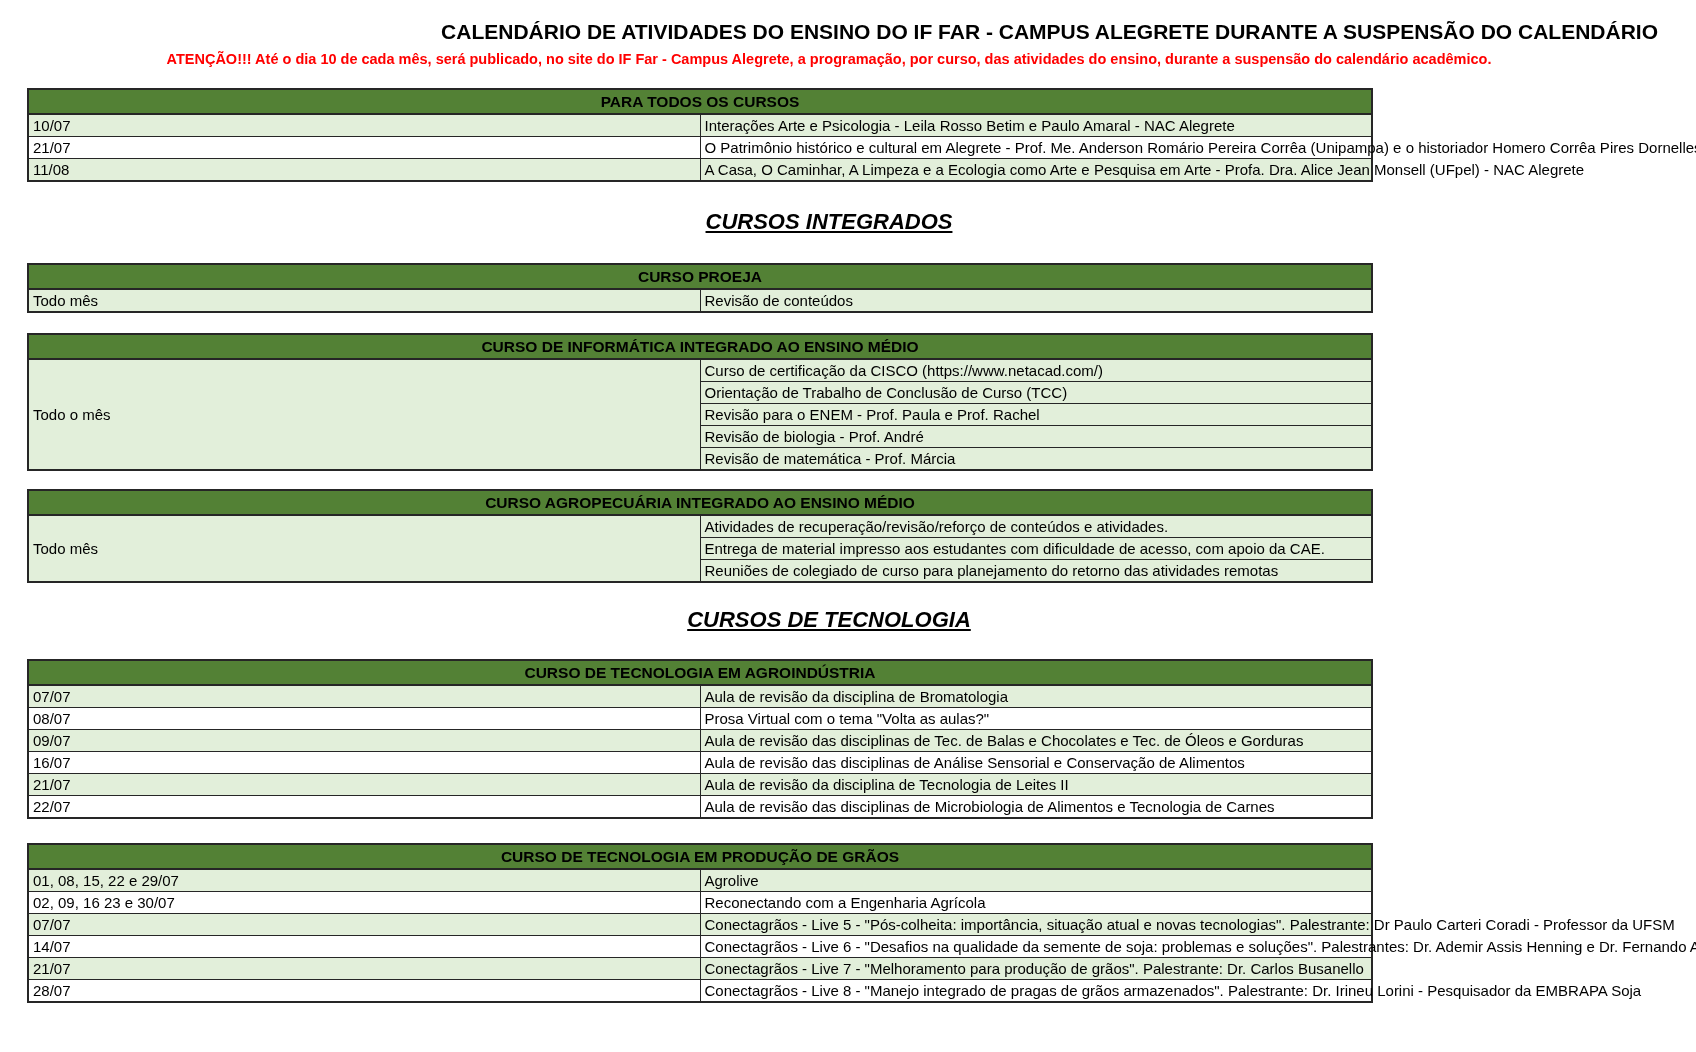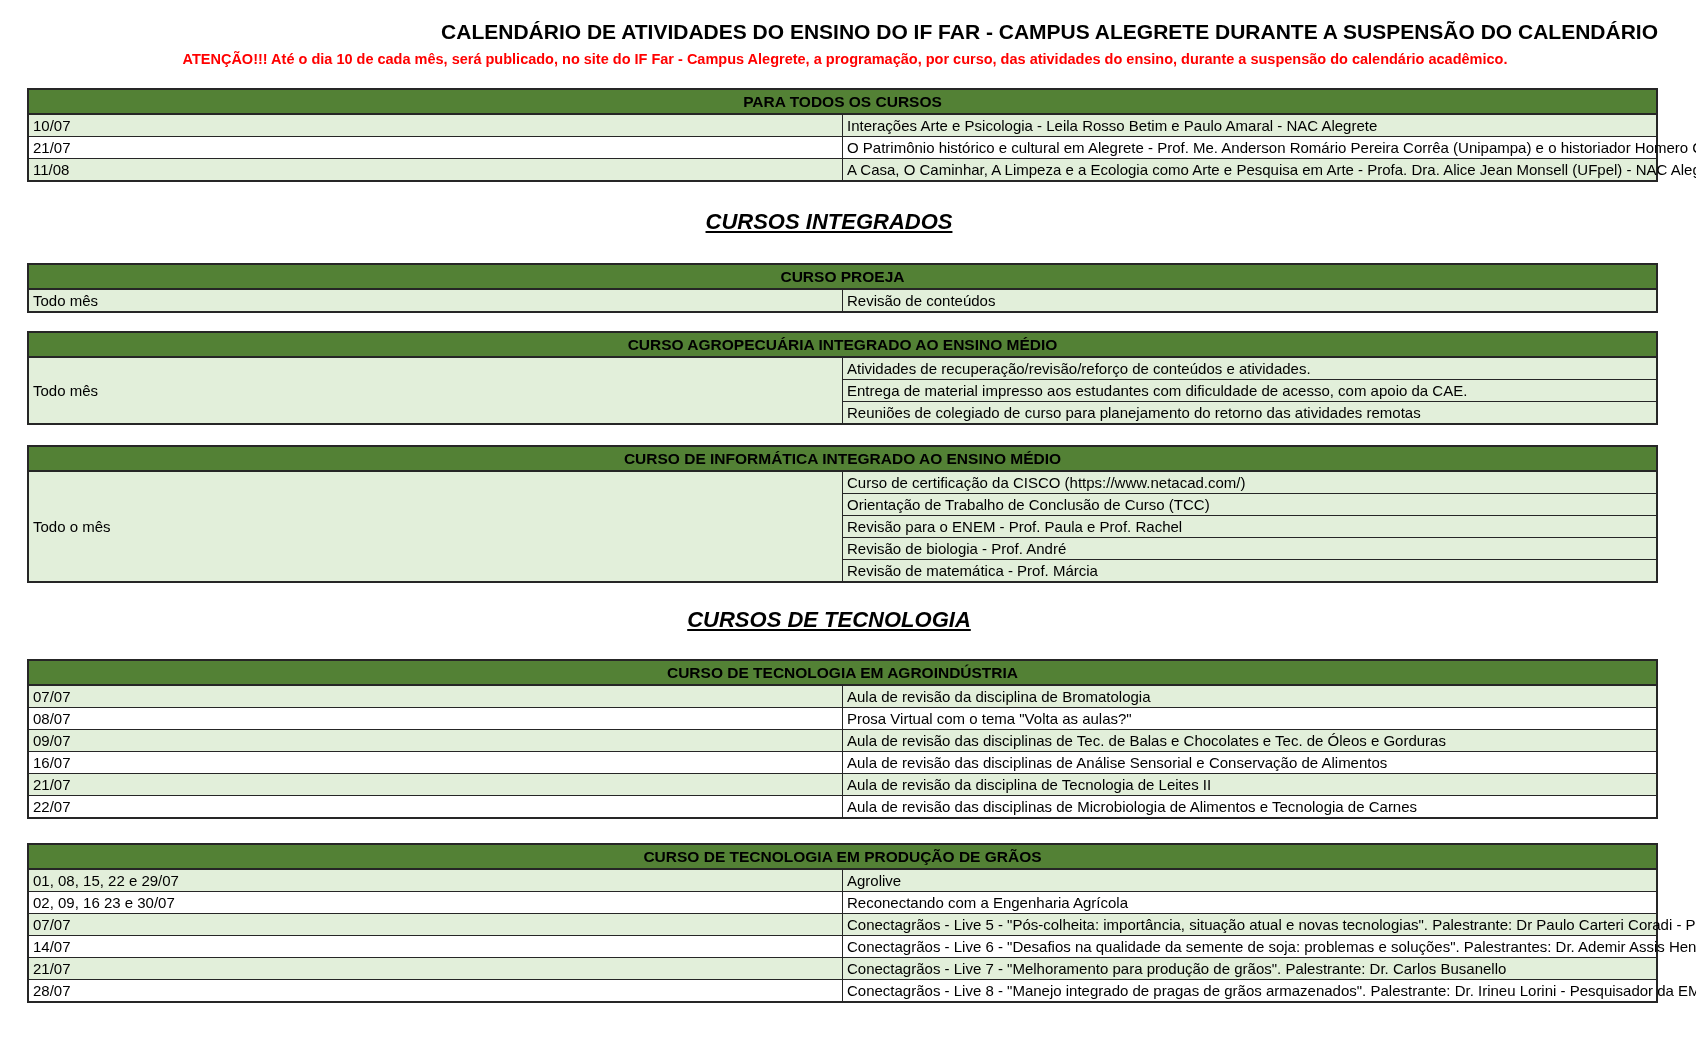--- a/index.html
+++ b/index.html
@@ -21,38 +21,37 @@
     width: 1658px;
   }
   .warning {
     margin-top: 7px;
     text-align: center;
     font-size: 14.5px;
     font-weight: bold;
     color: var(--warning-red, #FF0000);
     line-height: 17px;
     width: 1658px;
-    margin-left: 16px;
   }
   .section-heading {
     text-align: center;
     font-size: 22px;
     font-weight: bold;
     font-style: italic;
     text-decoration: underline;
     width: 1658px;
     line-height: 26px;
   }
   .heading-integrados { margin-top: 27px; }
   .heading-tecnologia { margin-top: 24px; }
 
   table.cal-table {
     border-collapse: collapse;
     table-layout: fixed;
-    width: 1631px;
+    width: 1346px;
     margin-left: 27px;
     border: 2px solid var(--border, #262626);
   }
   .mt-t0 { margin-top: 20px; }
   .mt-t1 { margin-top: 28px; }
   .mt-t2 { margin-top: 20px; }
   .mt-t3 { margin-top: 18px; }
   .mt-t4 { margin-top: 26px; }
   .mt-t5 { margin-top: 24px; }
 
@@ -133,20 +132,48 @@
         <tbody>
           <tr>
             <td class="date-col">Todo mês</td>
             <td>Revisão de conteúdos</td>
           </tr>
         </tbody>
       </table>
     </div>
 
   <div>
+      <table class="cal-table merged mt-t2">
+        <thead>
+          <tr>
+            <th class="bar" colspan="2">CURSO DE INFORMÁTICA INTEGRADO AO ENSINO MÉDIO</th>
+          </tr>
+        </thead>
+        <tbody>
+          <tr>
+            <td class="date-col" rowspan="5">Todo o mês</td>
+            <td>Curso de certificação da CISCO (https://www.netacad.com/)</td>
+          </tr>
+          <tr>
+            <td>Orientação de Trabalho de Conclusão de Curso (TCC)</td>
+          </tr>
+          <tr>
+            <td>Revisão para o ENEM - Prof. Paula e Prof. Rachel</td>
+          </tr>
+          <tr>
+            <td>Revisão de biologia - Prof. André</td>
+          </tr>
+          <tr>
+            <td>Revisão de matemática - Prof. Márcia</td>
+          </tr>
+        </tbody>
+      </table>
+    </div>
+
+  <div>
       <table class="cal-table merged mt-t3">
         <thead>
           <tr>
             <th class="bar" colspan="2">CURSO AGROPECUÁRIA INTEGRADO AO ENSINO MÉDIO</th>
           </tr>
         </thead>
         <tbody>
           <tr>
             <td class="date-col" rowspan="3">Todo mês</td>
             <td>Atividades de recuperação/revisão/reforço de conteúdos e atividades.</td>
@@ -154,48 +181,20 @@
           <tr>
             <td>Entrega de material impresso aos estudantes com dificuldade de acesso, com apoio da CAE.</td>
           </tr>
           <tr>
             <td>Reuniões de colegiado de curso para planejamento do retorno das atividades remotas</td>
           </tr>
         </tbody>
       </table>
     </div>
 
-  <div>
-      <table class="cal-table merged mt-t2">
-        <thead>
-          <tr>
-            <th class="bar" colspan="2">CURSO DE INFORMÁTICA INTEGRADO AO ENSINO MÉDIO</th>
-          </tr>
-        </thead>
-        <tbody>
-          <tr>
-            <td class="date-col" rowspan="5">Todo o mês</td>
-            <td>Curso de certificação da CISCO (https://www.netacad.com/)</td>
-          </tr>
-          <tr>
-            <td>Orientação de Trabalho de Conclusão de Curso (TCC)</td>
-          </tr>
-          <tr>
-            <td>Revisão para o ENEM - Prof. Paula e Prof. Rachel</td>
-          </tr>
-          <tr>
-            <td>Revisão de biologia - Prof. André</td>
-          </tr>
-          <tr>
-            <td>Revisão de matemática - Prof. Márcia</td>
-          </tr>
-        </tbody>
-      </table>
-    </div>
-
   <div class="section-heading heading-tecnologia">CURSOS DE TECNOLOGIA</div>
 
   <div>
       <table class="cal-table zebra mt-t4">
         <thead>
           <tr>
             <th class="bar" colspan="2">CURSO DE TECNOLOGIA EM AGROINDÚSTRIA</th>
           </tr>
         </thead>
         <tbody>

